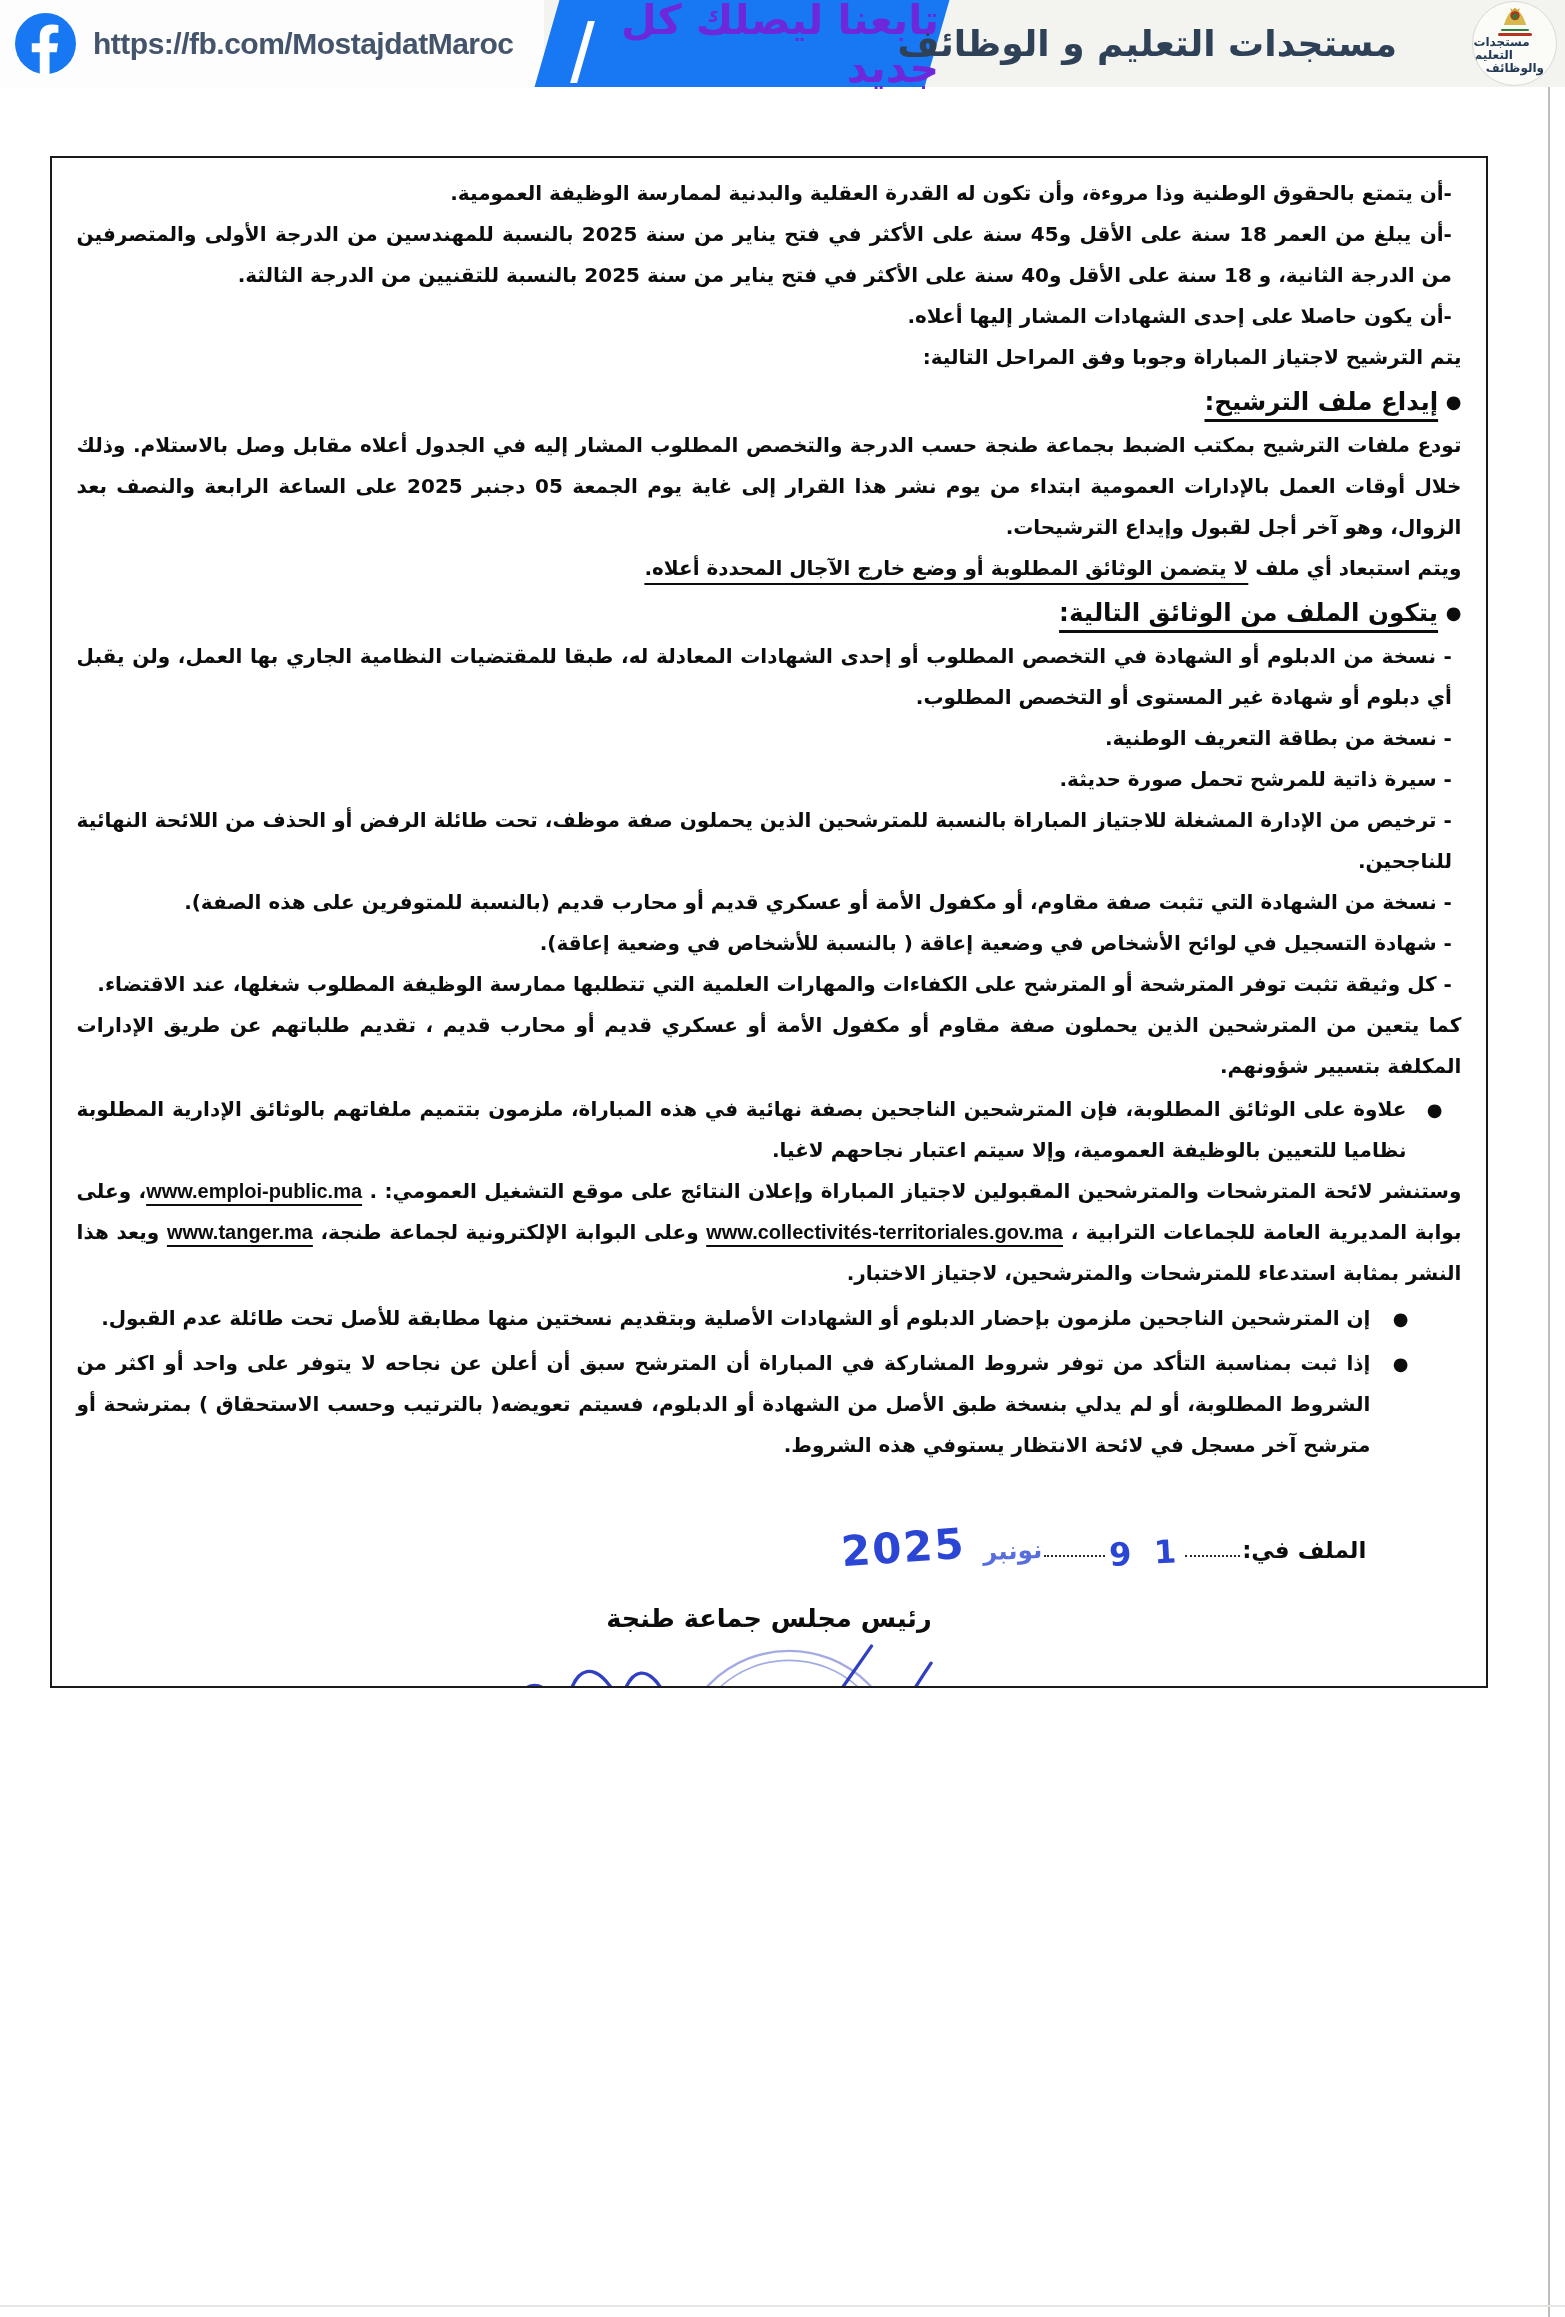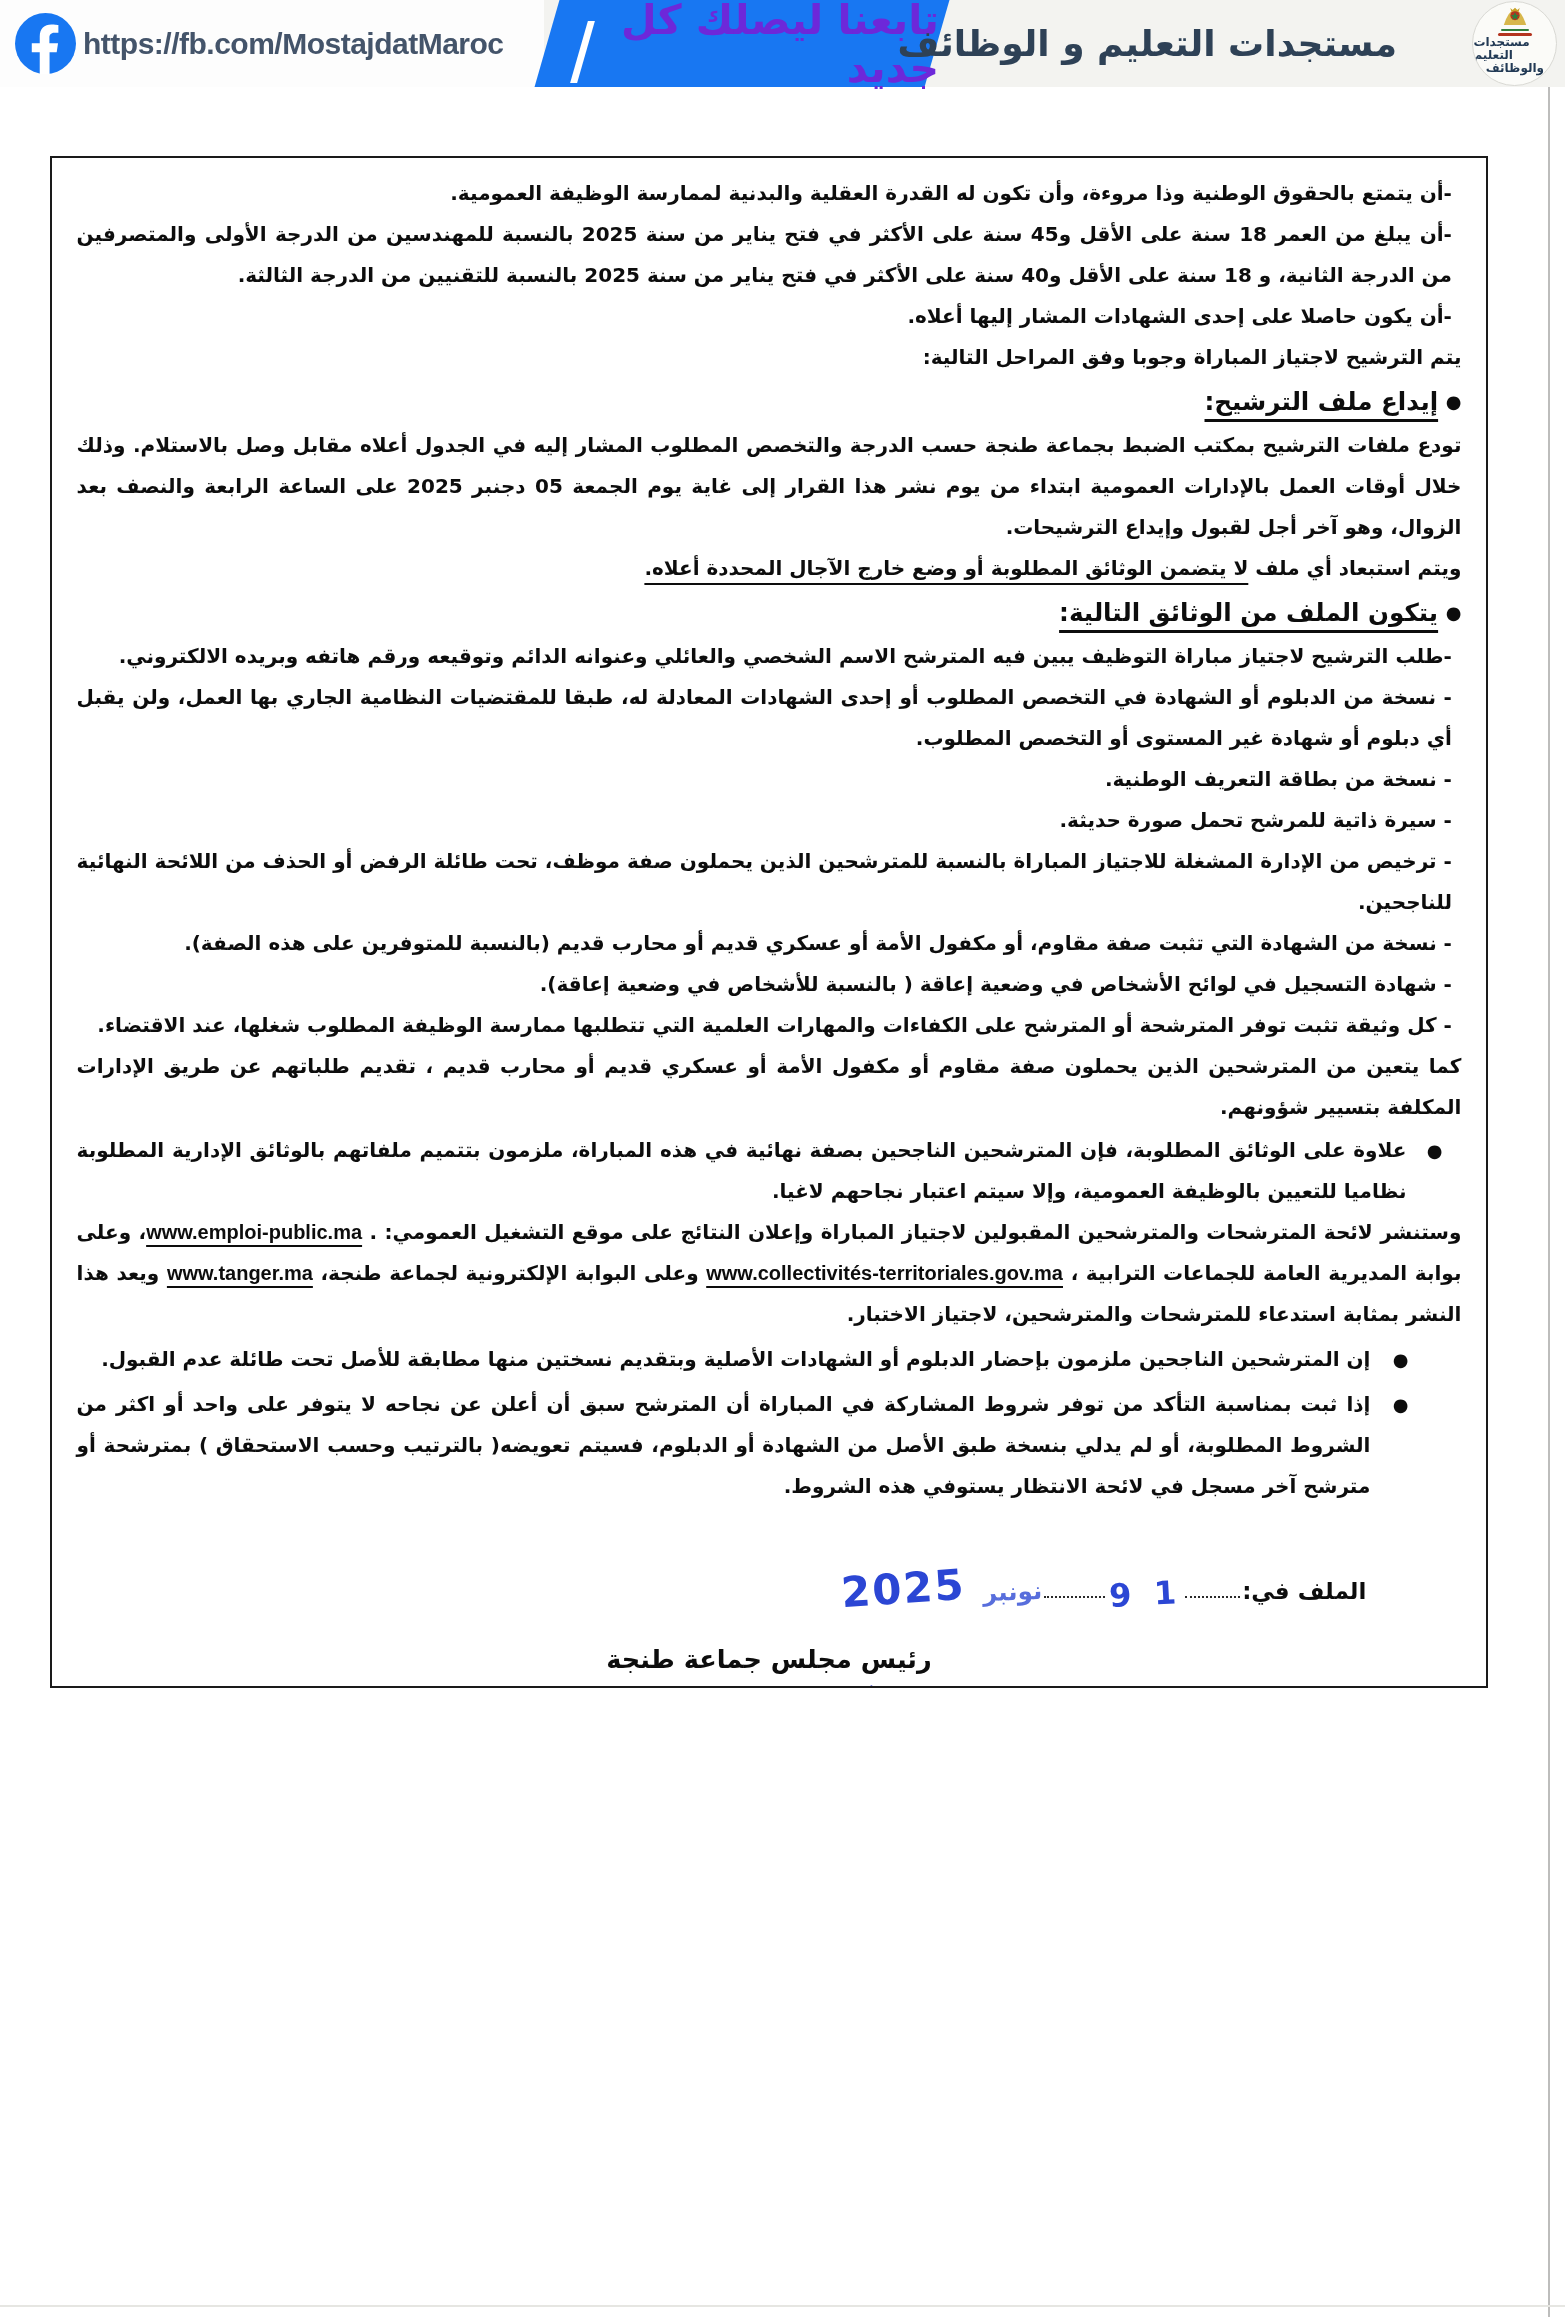--- a/index.html
+++ b/index.html
@@ -3,21 +3,21 @@
 <meta charset="utf-8">
 <style>
   html,body{margin:0;padding:0;}
   body{
     width:1565px;height:2318px;position:relative;background:#ffffff;
     font-family:"DejaVu Sans",sans-serif;overflow:hidden;
   }
   
   .header{position:absolute;top:0;left:0;width:1565px;height:87px;background:#f3f3f0;}
   .header-left{position:absolute;left:0;top:0;width:544px;height:87px;background:#fdfdfd;
-    display:flex;align-items:center;gap:7px;padding-left:15px;box-sizing:border-box;}
+    display:flex;align-items:center;gap:17px;padding-left:15px;box-sizing:border-box;}
   .fb-circle{width:61px;height:61px;flex:0 0 61px;}
   .fb-url{font-family:"Liberation Sans",sans-serif;font-weight:700;font-size:30px;color:#44546a;letter-spacing:-0.5px;}
   .banner-bg{position:absolute;left:547px;top:0;width:390px;height:87px;background:#1877F2;transform:skewX(-16deg);}
   .banner-stripe{position:absolute;left:579px;top:21px;width:6.6px;height:62px;background:#ffffff;transform:skewX(-16deg);}
   .banner-text{position:absolute;left:568px;top:0;width:371px;height:87px;display:flex;align-items:center;justify-content:center;
     color:#6d28d9;font-size:41px;font-weight:700;direction:rtl;}
   .brand-title{position:absolute;right:168px;top:0;height:87px;display:flex;align-items:center;
     color:#2e4156;font-size:36px;font-weight:700;direction:rtl;margin-left:12px;}
   .logo-circle{position:absolute;right:7.6px;top:0.9px;width:85px;height:85px;border-radius:50%;
     background:#fbfbf8;border:0.9px solid #d9d9d4;box-sizing:border-box;
@@ -100,21 +100,20 @@
   <p>يتم الترشيح لاجتياز المباراة وجوبا وفق المراحل التالية:</p>
 
   <p class="sec-head"><span class="blt">●</span><span class="ht">إيداع ملف الترشيح:</span></p>
 
   <p>تودع ملفات الترشيح بمكتب الضبط بجماعة طنجة حسب الدرجة والتخصص المطلوب المشار إليه في الجدول أعلاه مقابل وصل بالاستلام. وذلك خلال أوقات العمل بالإدارات العمومية ابتداء من يوم نشر هذا القرار إلى غاية يوم الجمعة 05 دجنبر 2025 على الساعة الرابعة والنصف بعد الزوال، وهو آخر أجل لقبول وإيداع الترشيحات.</p>
 
   <p><span>ويتم استبعاد أي ملف </span><span class="u">لا يتضمن الوثائق المطلوبة أو وضع خارج الآجال المحددة أعلاه.</span></p>
 
   <p class="sec-head"><span class="blt">●</span><span class="ht">يتكون الملف من الوثائق التالية:</span></p>
 
-  <p class="indent-sm">-طلب الترشيح لاجتياز مباراة التوظيف يبين فيه المترشح الاسم الشخصي والعائلي وعنوانه الدائم وتوقيعه ورقم هاتفه وبريده الالكتروني.</p>
   <p class="indent-sm">- نسخة من الدبلوم أو الشهادة في التخصص المطلوب أو إحدى الشهادات المعادلة له، طبقا للمقتضيات النظامية الجاري بها العمل، ولن يقبل أي دبلوم أو شهادة غير المستوى أو التخصص المطلوب.</p>
   <p class="indent-sm">- نسخة من بطاقة التعريف الوطنية.</p>
   <p class="indent-sm">- سيرة ذاتية للمرشح تحمل صورة حديثة.</p>
   <p class="indent-sm">- ترخيص من الإدارة المشغلة للاجتياز المباراة بالنسبة للمترشحين الذين يحملون صفة موظف، تحت طائلة الرفض أو الحذف من اللائحة النهائية للناجحين.</p>
   <p class="indent-sm">- نسخة من الشهادة التي تثبت صفة مقاوم، أو مكفول الأمة أو عسكري قديم أو محارب قديم (بالنسبة للمتوفرين على هذه الصفة).</p>
   <p class="indent-sm">- شهادة التسجيل في لوائح الأشخاص في وضعية إعاقة ( بالنسبة للأشخاص في وضعية إعاقة).</p>
   <p class="indent-sm">- كل وثيقة تثبت توفر المترشحة أو المترشح على الكفاءات والمهارات العلمية التي تتطلبها ممارسة الوظيفة المطلوب شغلها، عند الاقتضاء.</p>
 
   <p>كما يتعين من المترشحين الذين يحملون صفة مقاوم أو مكفول الأمة أو عسكري قديم أو محارب قديم ، تقديم طلباتهم عن طريق الإدارات المكلفة بتسيير شؤونهم.</p>
 

